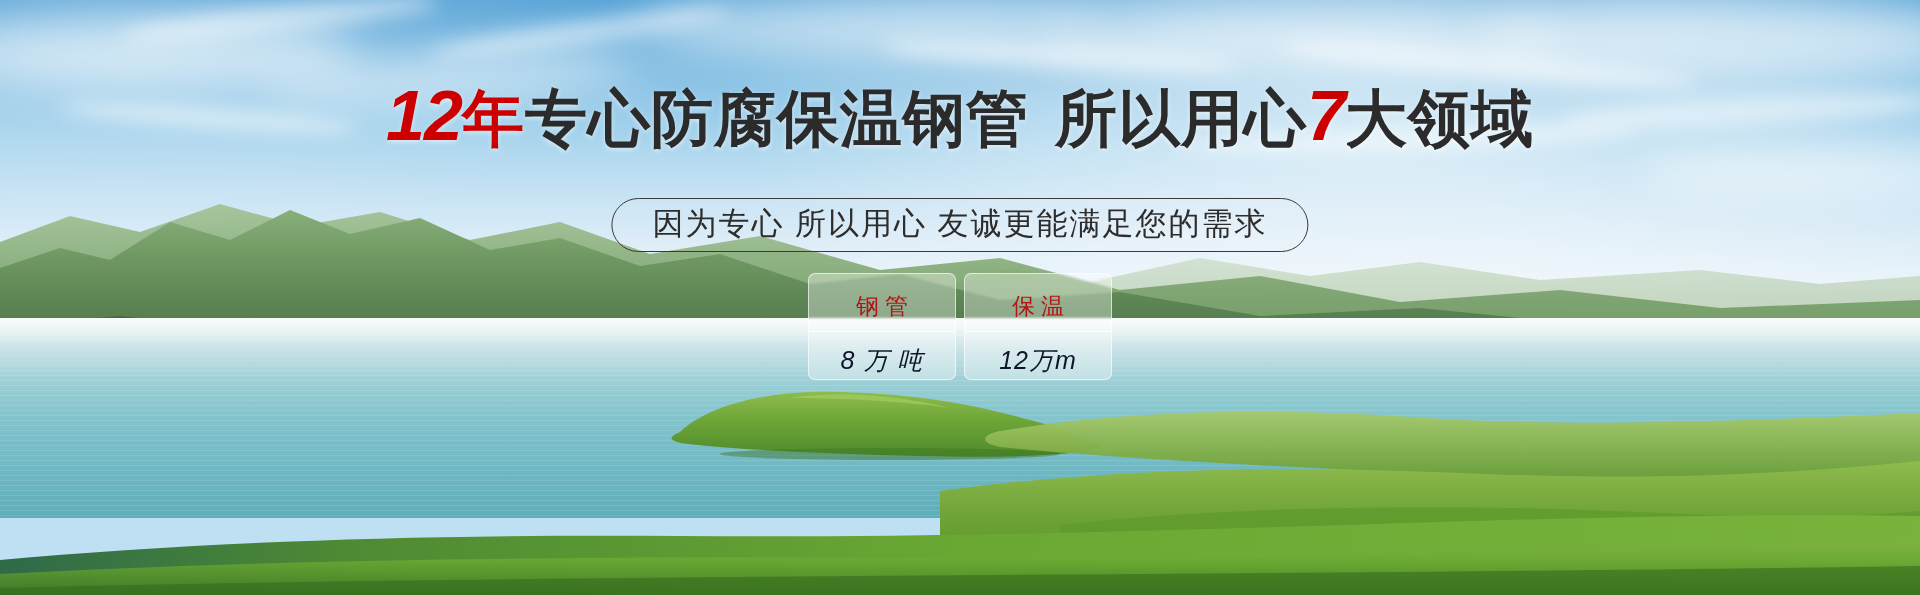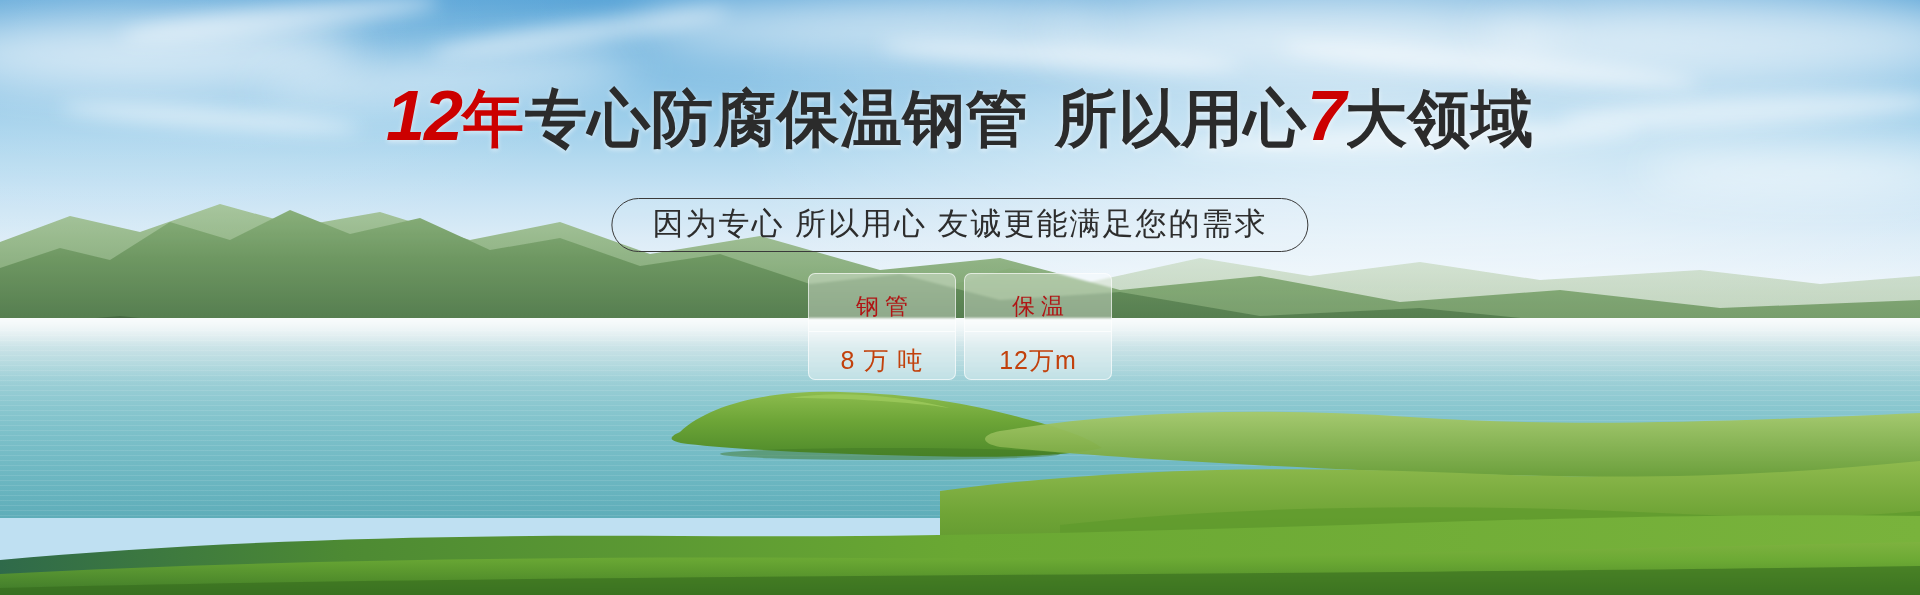--- a/index.html
+++ b/index.html
@@ -163,22 +163,23 @@
   }
   .card-rule {
     width:100%; height:1px;
     margin-top:12px;
     background:rgba(255,255,255,0.70);
   }
   .card-value {
     margin-top:13px;
     font-size:25px;
     line-height:30px;
-    color:#c2410c;
+    color:#0f172a;
     letter-spacing:1px;
+    font-style:italic;
   }
   .card-value sup {
     font-size:15px;
     vertical-align:super;
     line-height:0;
   }
 </style>
 </head>
 <body>
 

